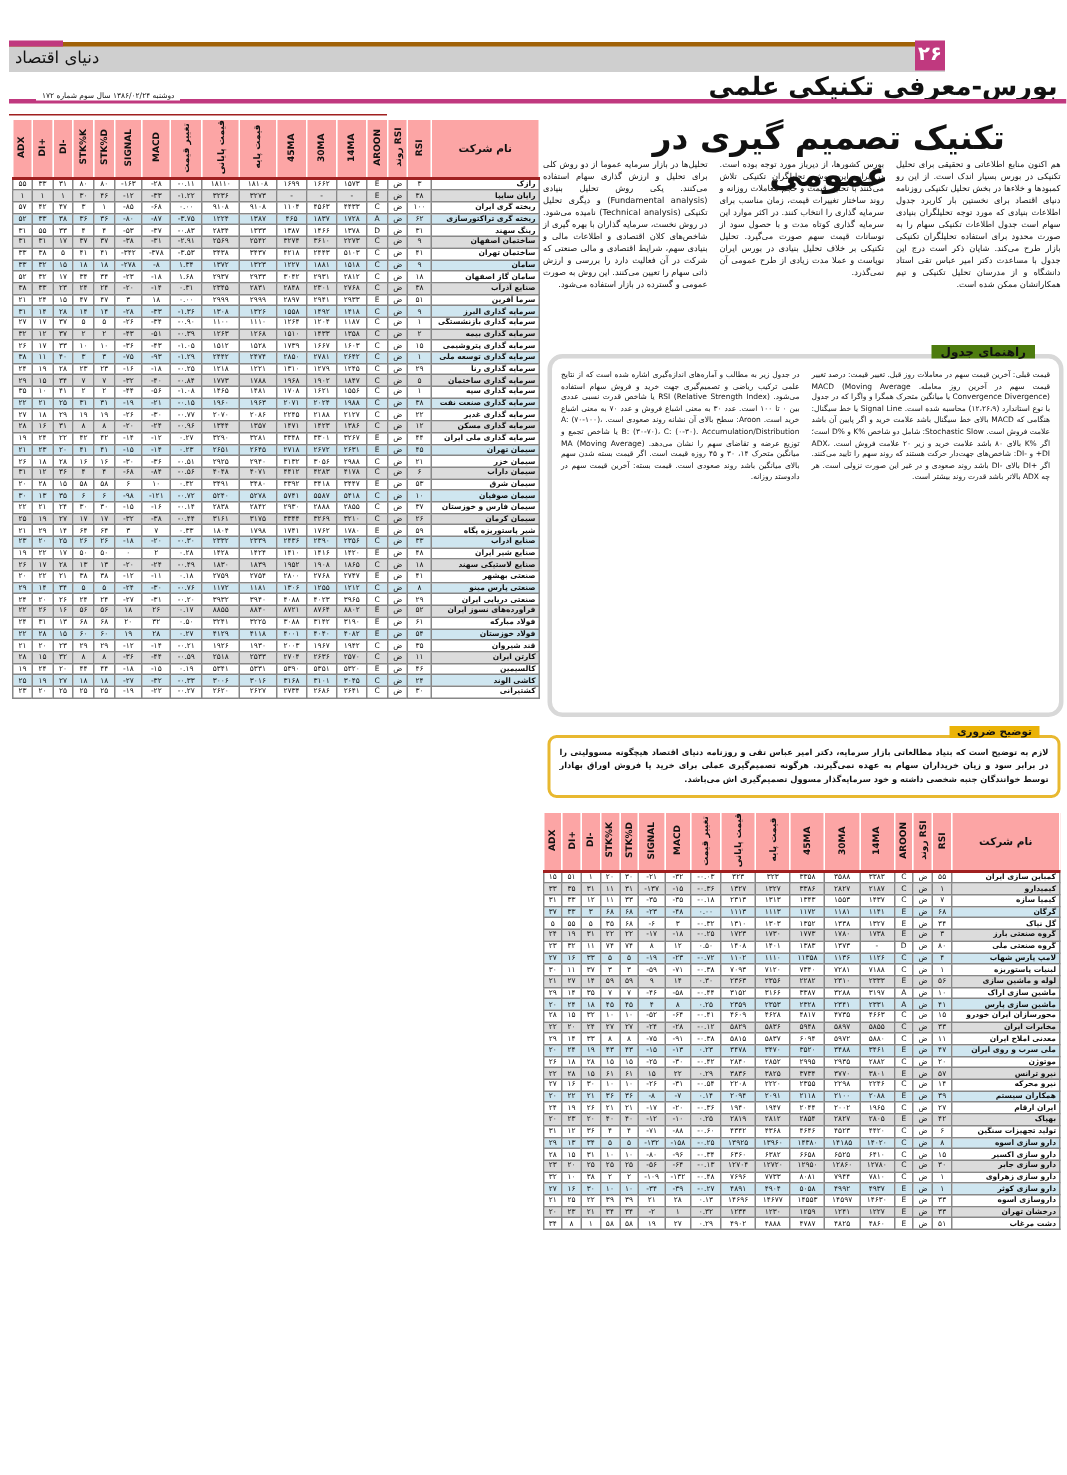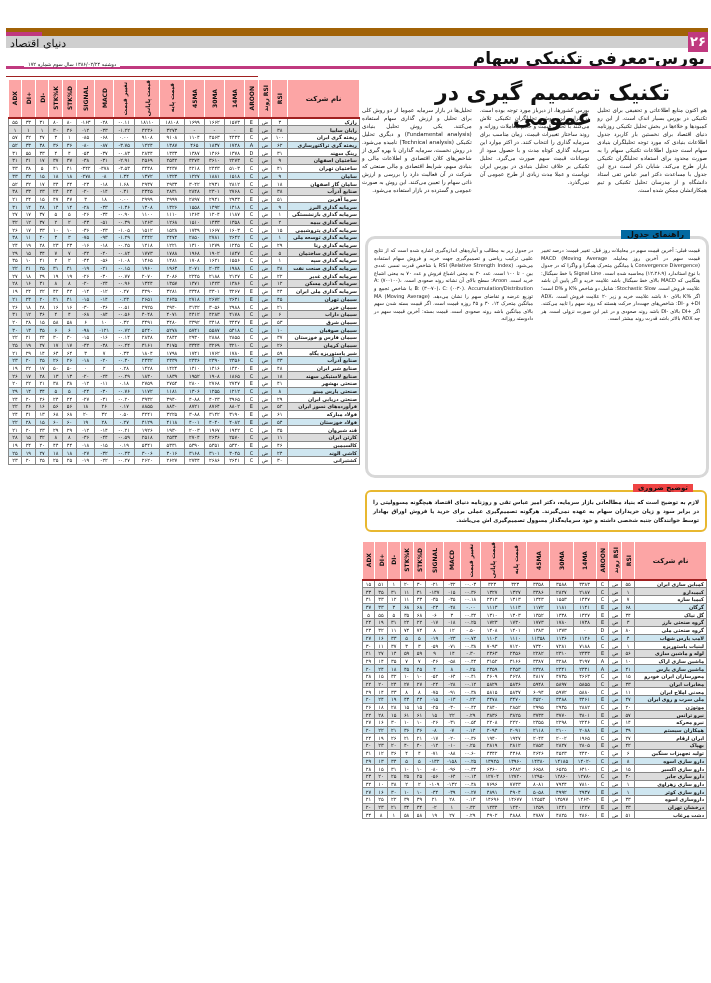--- a/index.html
+++ b/index.html
@@ -1,17 +1,17 @@
 <!DOCTYPE html>
 <html><head>
 <meta charset="utf-8">
 <style>
   * { box-sizing: border-box; margin: 0; padding: 0; }
   body { width: 711px; height: 983px; background: #fff; font-family: "DejaVu Sans", sans-serif; position: relative; overflow: hidden; color: #111; }
-  .topbar { position: absolute; left: 6px; top: 28px; width: 702px; height: 20px; background: #cfcfcf; border-top: 8px solid #a16207; }
+  .topbar { position: absolute; left: 6px; top: 28px; width: 624px; height: 20px; background: #cfcfcf; border-top: 3px solid #a16207; }
   .topbar .pink-l { position: absolute; left: 0; top: -4px; width: 36px; height: 4px; background: #c0397f; }
   .pagenum { position: absolute; right: 0; top: -4px; width: 20px; height: 20px; background: #c0397f; color: #fff; font-size: 13px; font-weight: bold; text-align: center; line-height: 20px; }
   .logo { position: absolute; left: 4px; top: 1px; font-size: 11px; font-family: "DejaVu Serif", serif; }
   .section-title { position: absolute; right: 6px; top: 48px; font-size: 17px; font-weight: bold; direction: rtl; }
   .dateline { position: absolute; left: 6px; top: 66px; width: 705px; height: 3px; background: #c0397f; }
   .dateline span { position: absolute; left: 18px; top: -5px; background: #fff; padding: 0 4px; font-size: 5px; direction: rtl; white-space: nowrap; }
   .redline { position: absolute; left: 6px; top: 76px; width: 252px; height: 1px; background: #a02020; }
 
   table.stock { border-collapse: collapse; font-size: 5px; direction: rtl; }
   table.stock th { background: #fca5a5; height: 24px; font-weight: bold; font-size: 6px; border-right: 1px solid #fff; padding: 0; }
@@ -23,36 +23,36 @@
   table.stock tr.gry td { background: #dcdcdc; }
   table.stock thead tr { border-bottom: 2px solid #a02020; }
 
   #left-table { position: absolute; left: 8px; top: 80px; width: 352px; }
   #right-table { position: absolute; left: 362px; top: 542px; width: 345px; }
 
   .headline { position: absolute; left: 400px; top: 80px; width: 305px; font-size: 22px; font-weight: bold; text-align: center; direction: rtl; }
   .article { position: absolute; left: 362px; top: 106px; width: 345px; height: 118px; display: flex; flex-direction: row-reverse; gap: 8px; font-size: 5.5px; line-height: 8px; direction: rtl; text-align: justify; }
   .article .col { flex: 1; }
   .guide-box { position: absolute; left: 365px; top: 236px; width: 344px; height: 242px; border: 3px solid #d8d8d8; border-radius: 10px; }
-  .guide-title { position: absolute; right: 16px; top: -9px; background: #0369a1; padding: 0 6px; font-size: 8px; font-weight: bold; direction: rtl; }
+  .guide-title { position: absolute; right: 16px; top: -9px; background: #4d7c0f; padding: 0 6px; font-size: 8px; font-weight: bold; direction: rtl; }
   .guide-cols { position: absolute; left: 6px; top: 8px; right: 6px; bottom: 4px; display: flex; flex-direction: row-reverse; gap: 8px; font-size: 5px; line-height: 7.6px; direction: rtl; text-align: justify; }
   .guide-cols .col { flex: 1; }
   .note-box { position: absolute; left: 365px; top: 490px; width: 342px; height: 42px; border: 2px solid #e8b830; border-radius: 6px; }
-  .note-title { position: absolute; right: 12px; top: -8px; background: #ef4444; padding: 0 5px; font-size: 7px; font-weight: bold; direction: rtl; }
+  .note-title { position: absolute; right: 12px; top: -8px; background: #eab308; padding: 0 5px; font-size: 7px; font-weight: bold; direction: rtl; }
   .note-text { position: absolute; left: 6px; right: 6px; top: 6px; font-size: 5.5px; line-height: 9px; direction: rtl; text-align: justify; font-weight: bold; }
 </style>
 </head>
 <body>
 
 <div class="topbar">
   <div class="pink-l"></div>
   <div class="logo">دنیای اقتصاد</div>
   <div class="pagenum">۲۶</div>
 </div>
-<div class="section-title">بورس-معرفی تکنیکی سهام</div>
+<div class="section-title">بورس-معرفی تکنیکی علمی</div>
 <div class="dateline">
   <span>دوشنبه ۱۳۸۶/۰۲/۲۴ سال سوم شماره ۱۷۲</span>
 </div>
 <div class="redline"></div>
 
 <div id="left-table">
   <table class="stock" width="352">
     <thead>
         <tr class="hdr">
           <th class="name">نام شرکت</th>

